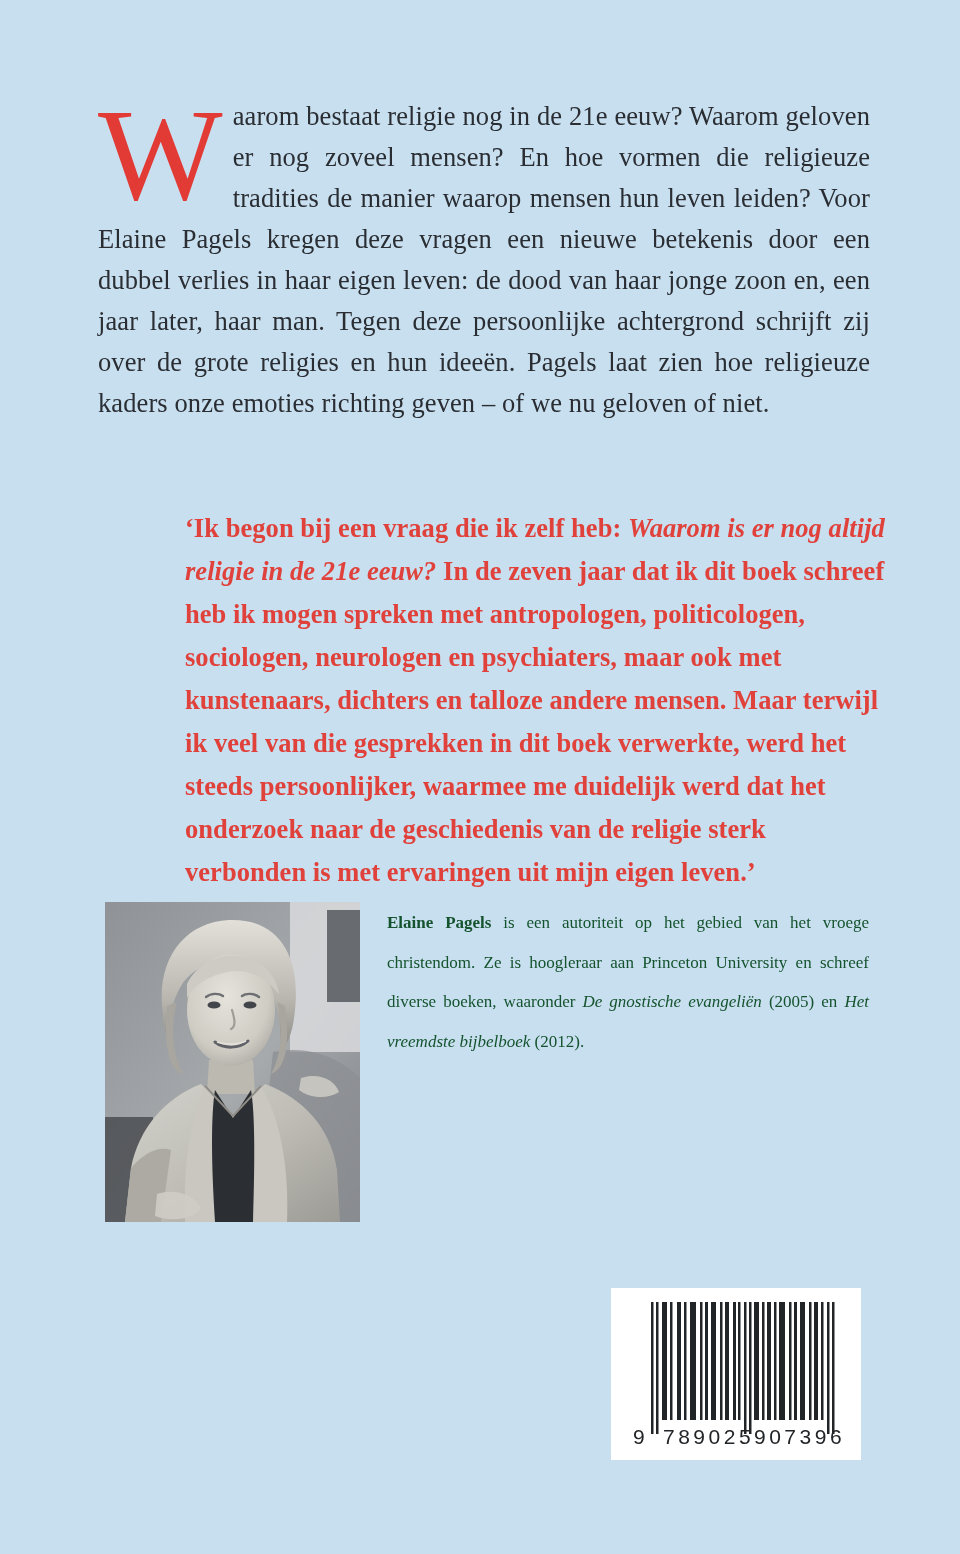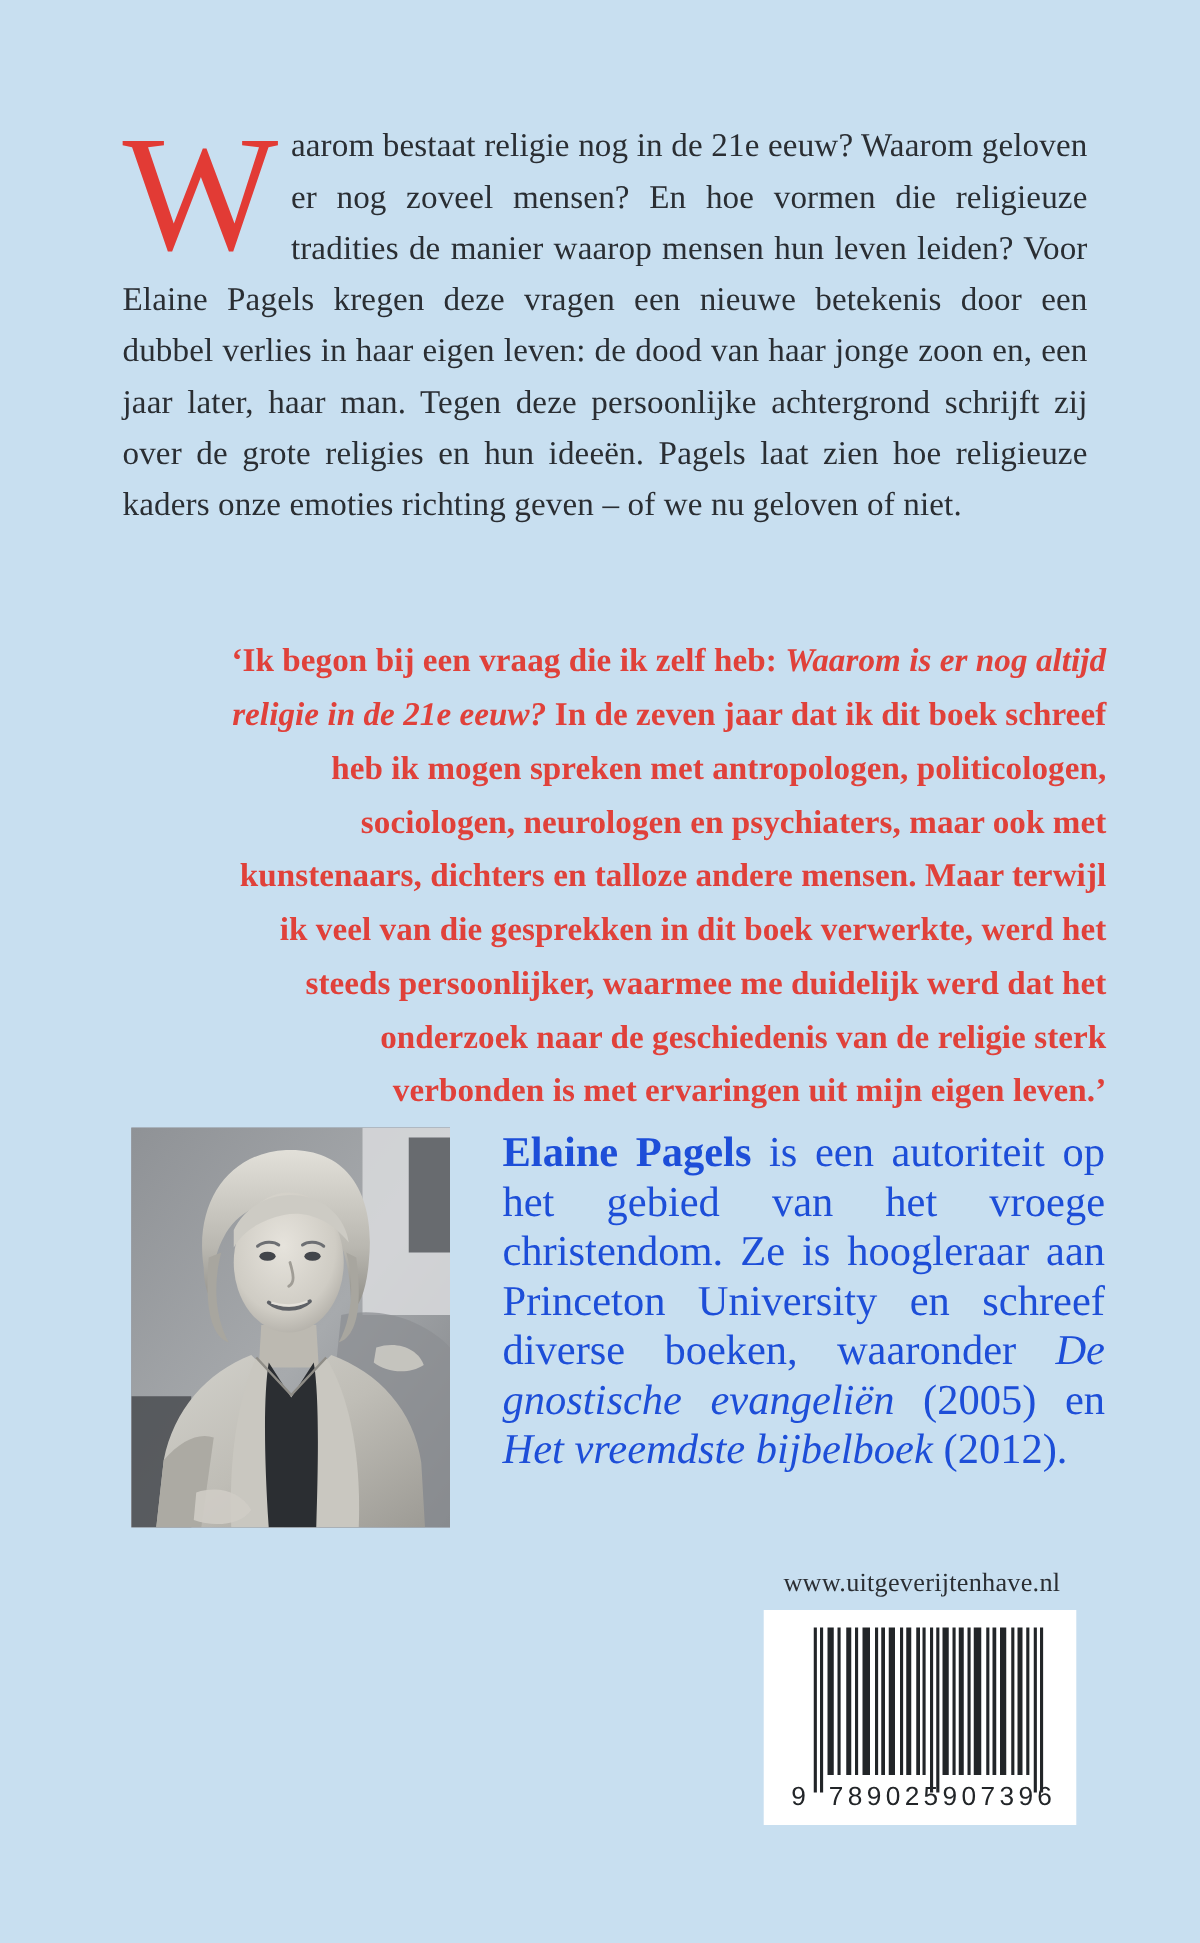--- a/index.html
+++ b/index.html
@@ -53,21 +53,21 @@
     left: 145px;
     top: 480px;
     width: 700px;
     color: #e0413a;
     font-weight: bold;
     font-size: 26.5px;
     line-height: 43px;
     letter-spacing: 0.05px;
     text-align: left;
   }
-  .pullquote p { margin: 0; text-align: right; }
+  .pullquote p { margin: 0; }
   .pullquote em {
     font-style: italic;
     font-weight: bold;
   }
 
   
   .author-block {
     position: absolute;
     left: 105px;
     top: 902px;
@@ -81,27 +81,27 @@
     top: 0;
     width: 255px;
     height: 320px;
     overflow: hidden;
     background: #8e9094;
   }
   .author-photo svg { display: block; }
 
   .author-bio {
     position: absolute;
-    left: 297px;
+    left: 282px;
     top: 1px;
     width: 482px;
-    font-size: 34px;
+    font-size: 17px;
     line-height: 39.5px;
     text-align: justify;
-    color: #1d4ed8;
+    color: #14532d;
   }
   .author-bio p { margin: 0; }
   .author-bio .name { font-weight: bold; }
   .author-bio em { font-style: italic; }
 
   
   .website {
     position: absolute;
     left: 600px;
     top: 1254px;
@@ -218,21 +218,20 @@
 
         <path d="M196 176 C214 170 230 178 234 190 C222 198 204 196 194 188 Z" fill="#cfccc5" opacity="0.85"></path>
       </svg>
     </div>
 
     <div class="author-bio">
       <p><span class="name">Elaine Pagels</span><span> is een autoriteit op het gebied van het vroege christendom. Ze is hoogleraar aan Princeton University en schreef diverse boeken, waaronder </span><em>De gnostische evangeliën</em><span> (2005) en </span><em>Het vreemdste bijbelboek</em><span> (2012).</span></p>
     </div>
   </div>
 
-  <div class="website">www.uitgeverijtenhave.nl</div>
 
   <div class="barcode-box">
     <svg width="250" height="172" viewBox="0 0 250 172" xmlns="http://www.w3.org/2000/svg" aria-hidden="true">
       <rect x="0" y="0" width="250" height="172" fill="#ffffff"></rect>
       <g fill="#222528">
 
         <rect x="40" y="14" width="2.5" height="132"></rect>
         <rect x="45" y="14" width="2.5" height="132"></rect>
 
         <rect x="51" y="14" width="5" height="118"></rect>

